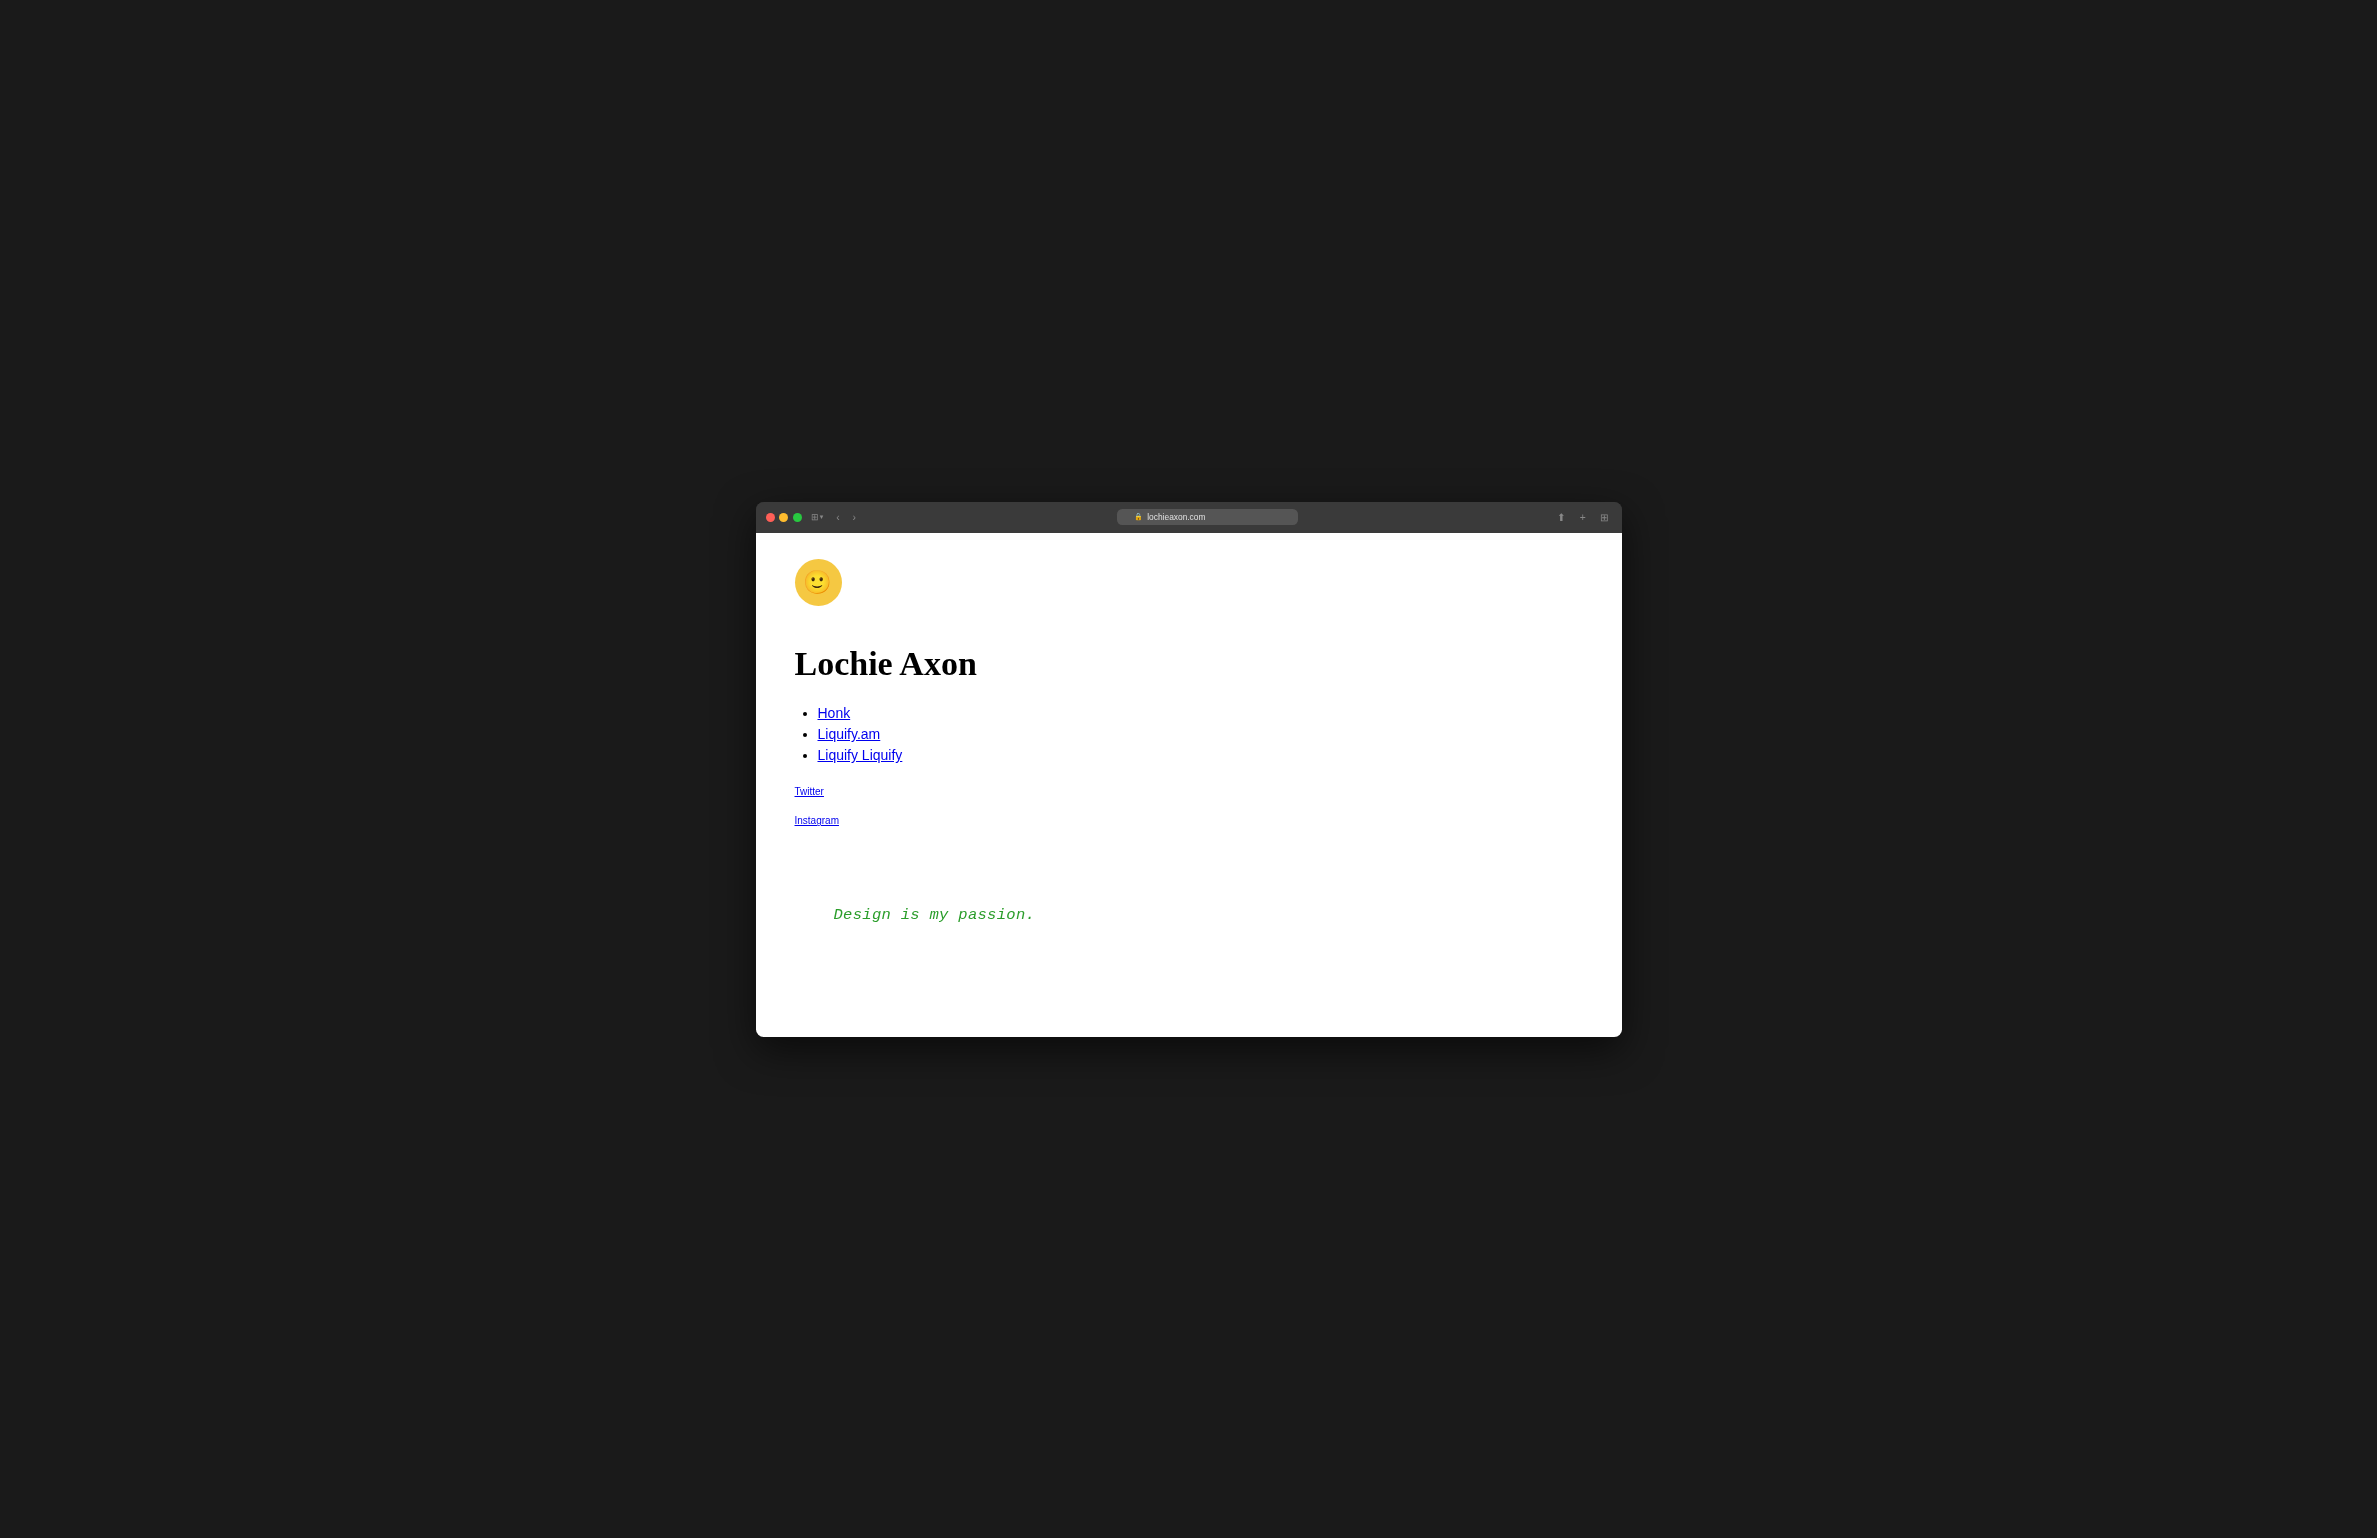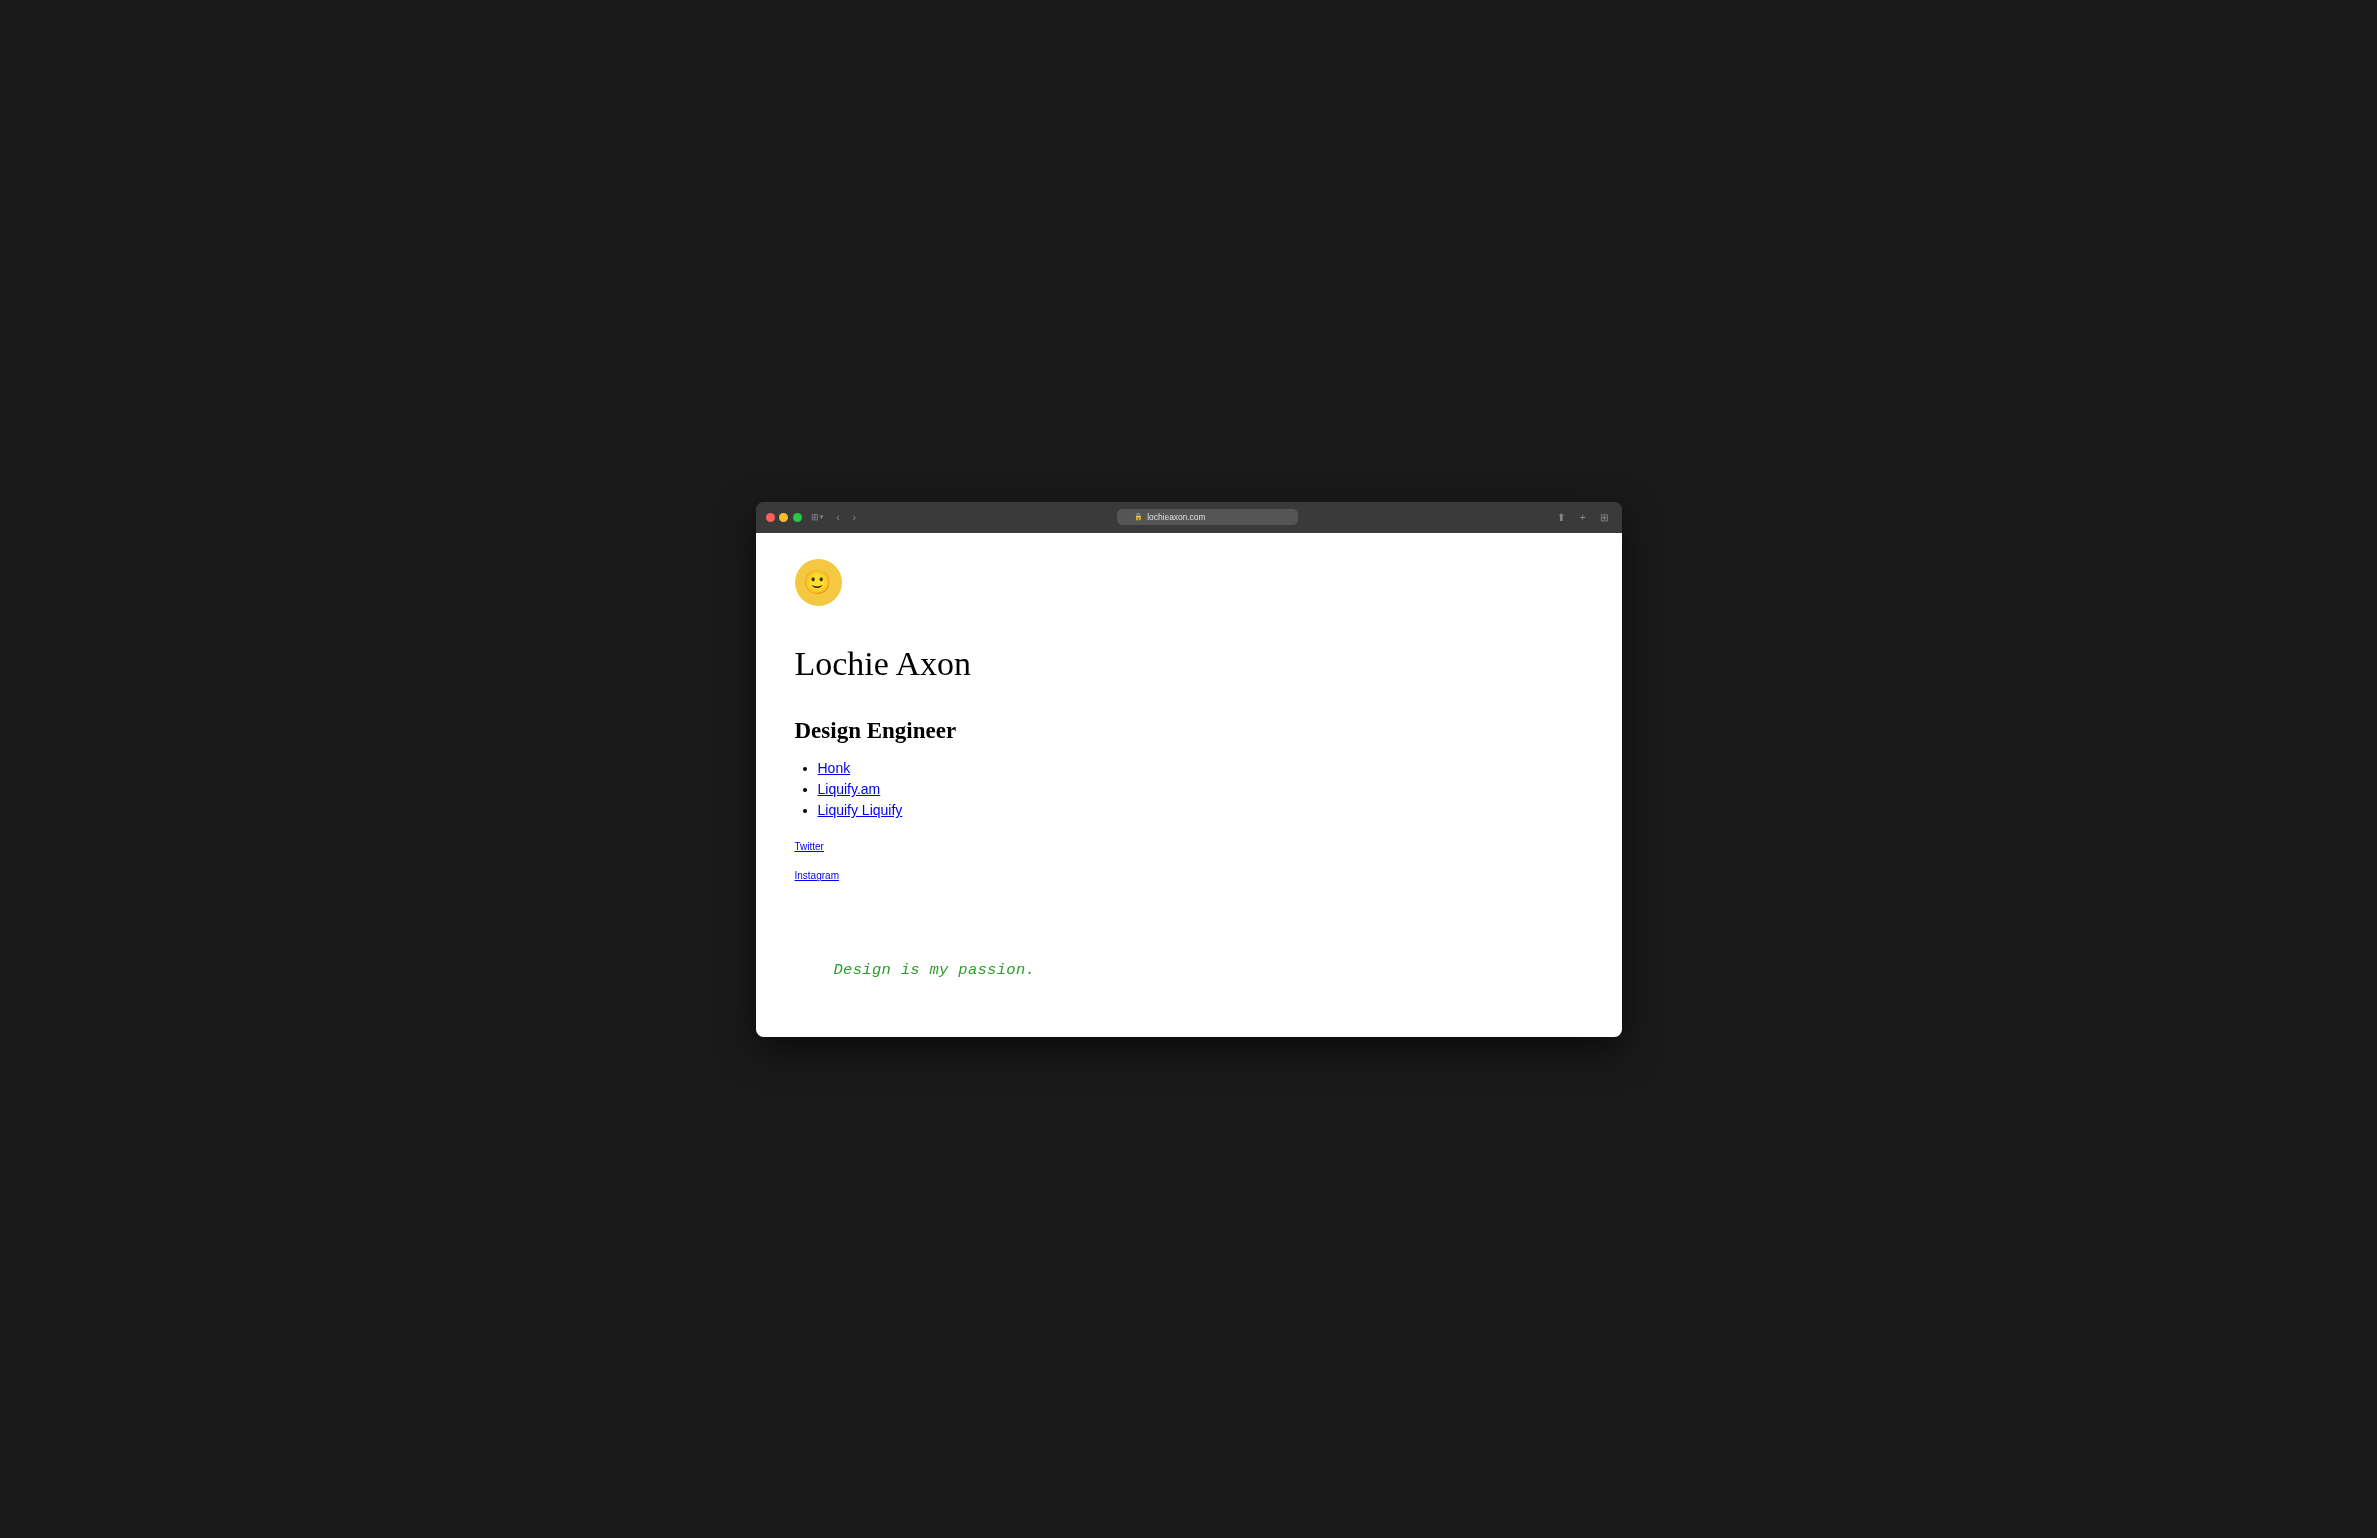--- a/index.html
+++ b/index.html
@@ -136,24 +136,24 @@
       border-radius: 50%;
       display: flex;
       align-items: center;
       justify-content: center;
       font-size: 23px;
       margin-bottom: 39px;
     }
 
     h1.name {
       font-size: 34px;
-      font-weight: 400;
+      font-weight: 700;
       color: #000;
       font-family: Georgia, 'Times New Roman', serif;
-      margin-bottom: 35px;
+      margin-bottom: 23px;
       line-height: 1.1;
     }
 
     h2.title {
       font-size: 23px;
       font-weight: 900;
       color: #000;
       font-family: Georgia, 'Times New Roman', serif;
       margin-bottom: 15.5px;
       line-height: 1.2;
@@ -232,21 +232,20 @@
       <button class="browser-action-btn">⊞</button>
     </div>
   </div>
 
   <div class="browser-content">
 
     <div class="avatar">🙂</div>
 
     <h1 class="name">Lochie Axon</h1>
 
-    <h2 class="title">Design Engineer</h2>
 
     <ul class="projects">
       <li>
         <a href="#">Honk</a>
       </li>
       <li>
         <a href="#">Liquify.am</a>
       </li>
       <li>
         <a href="#">Liquify Liquify</a>

